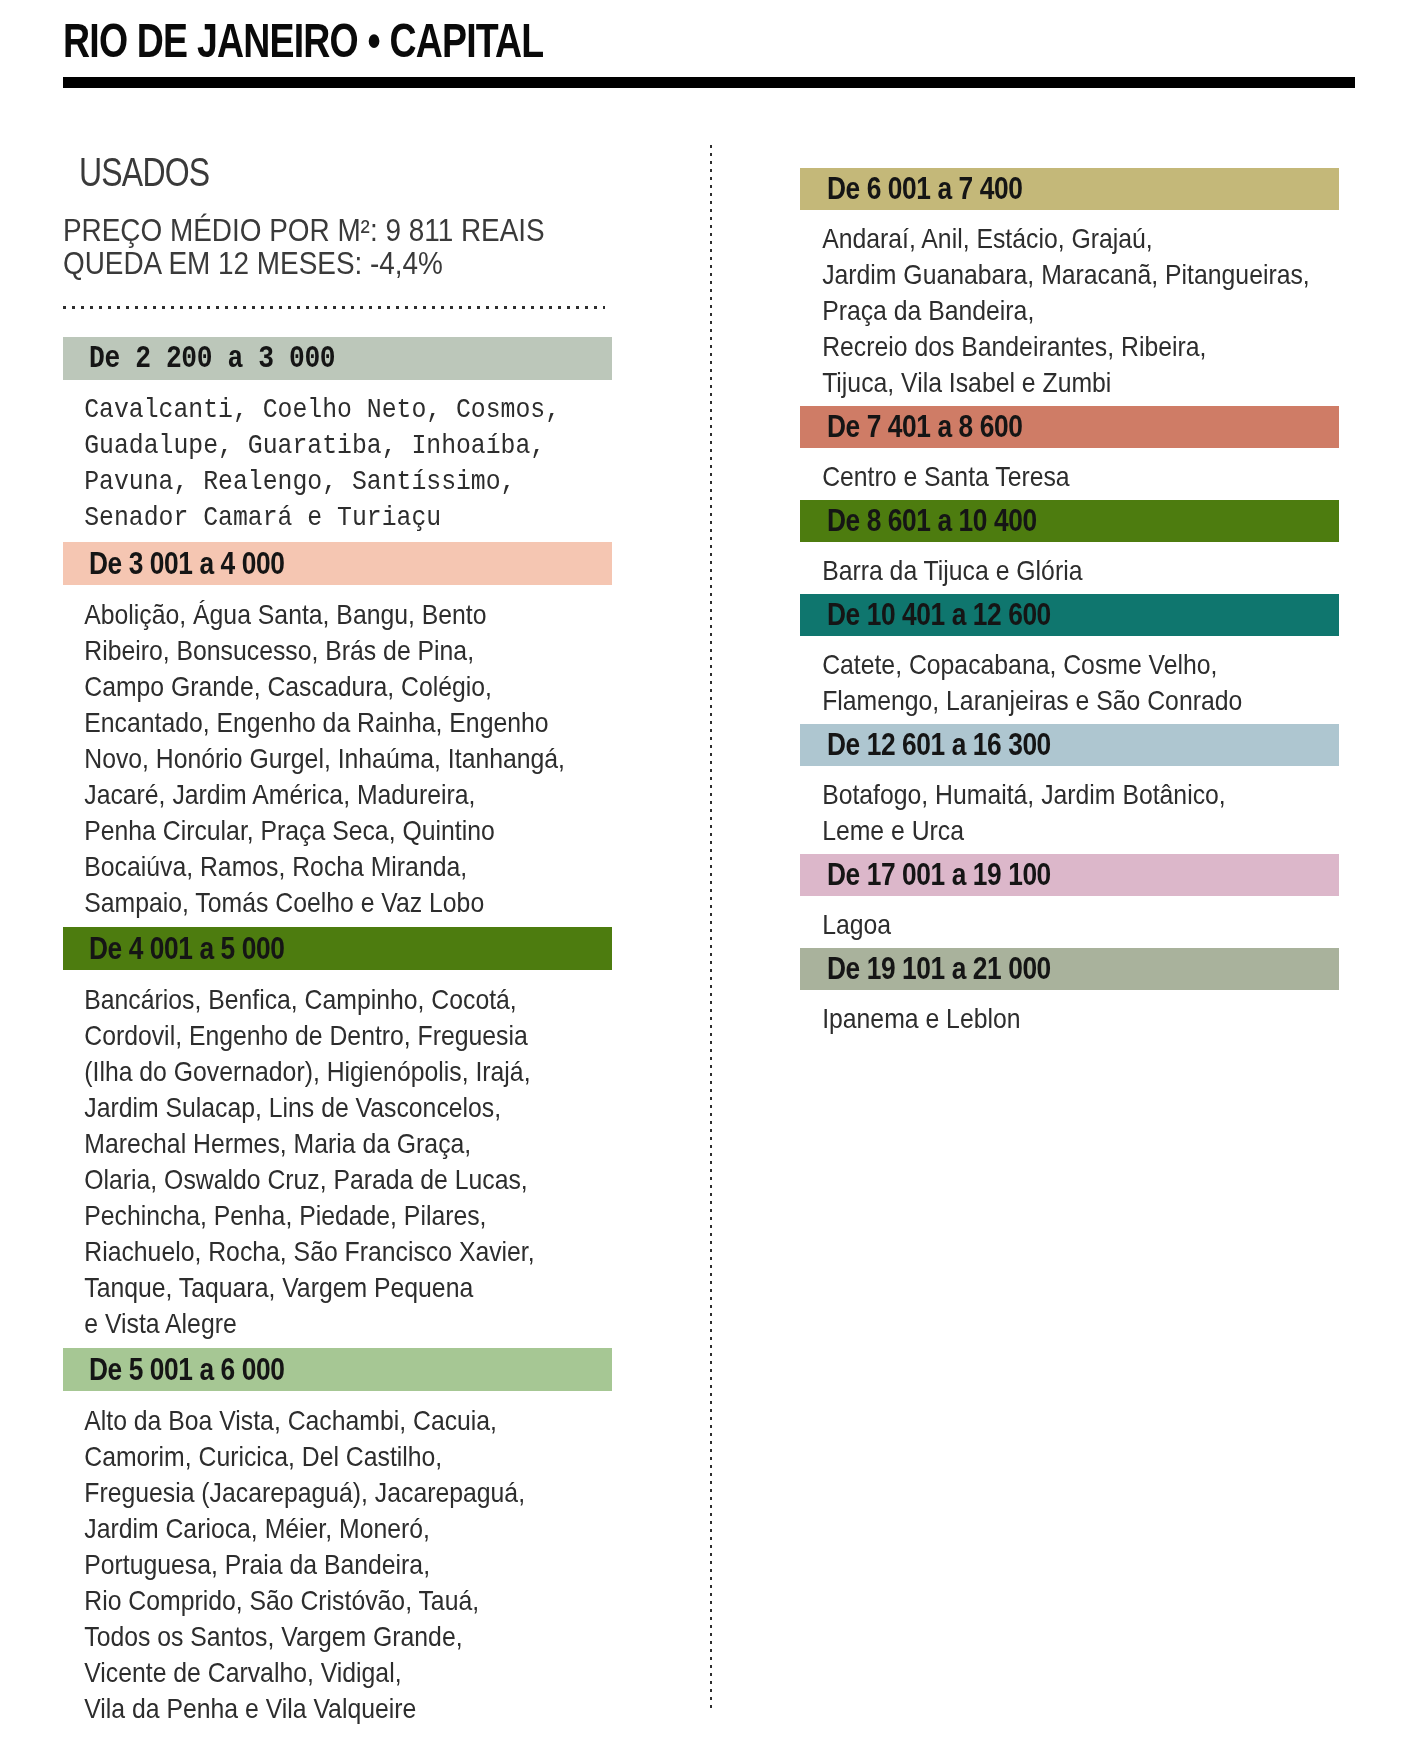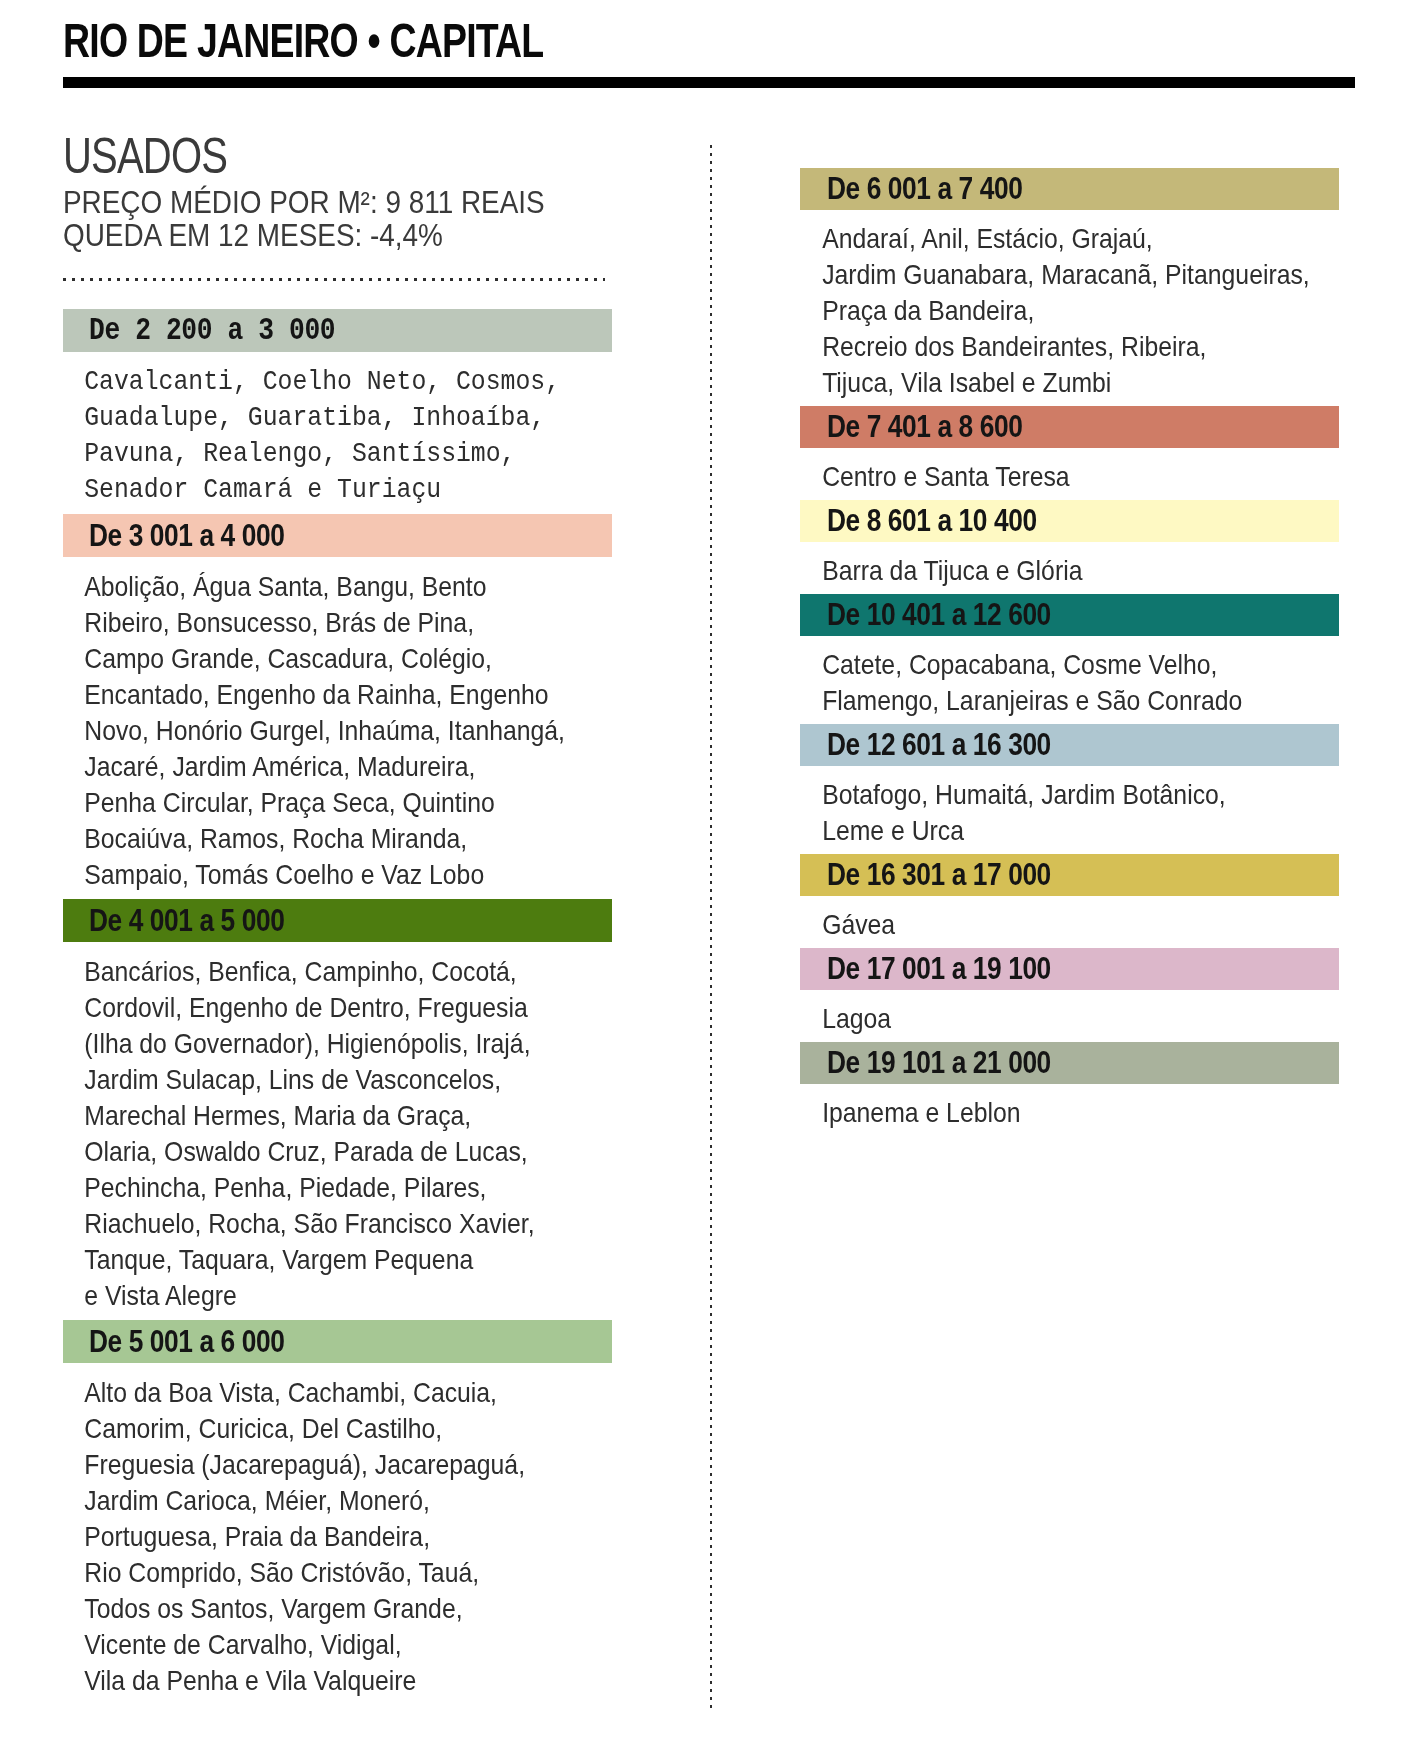--- a/index.html
+++ b/index.html
@@ -14,21 +14,21 @@
   .masthead-rule{position:absolute;left:63px;top:77px;width:1292px;height:11px;background:#000;}
   
   .v-divider{
     position:absolute;left:710px;top:145px;width:2px;height:1568px;
     background-image:repeating-linear-gradient(to bottom,#2e2e2e 0 3px,transparent 3px 8px);
   }
   
   .left-col{position:absolute;left:63px;top:130px;width:549px;}
   .right-col{position:absolute;left:800px;top:145px;width:539px;margin-top:23px;}
   
-  .usados{margin:0;font-size:50px;line-height:52px;font-weight:normal;color:#3a3a3a;}
+  .usados{margin:16px;font-size:40px;line-height:52px;font-weight:normal;color:#3a3a3a;}
   .condU{display:inline-block;transform:scaleX(0.80);transform-origin:0 0;letter-spacing:-1px;}
   .intro-sub{margin:0;font-size:31px;line-height:33px;color:#3a3a3a;white-space:nowrap;}
   .intro-sub:first-of-type{margin-top:4px;}
   .condS{display:inline-block;transform:scaleX(0.90);transform-origin:0 0;}
   .dotted-rule{
     margin-top:26px;width:542px;height:3px;
     background-image:repeating-linear-gradient(to right,#2e2e2e 0 3px,transparent 3px 9px);
   }
   
   .range-header{height:43px;line-height:43px;padding-left:26px;font-size:31px;font-weight:bold;color:#151515;white-space:nowrap;}
@@ -131,21 +131,21 @@
   </div>
 
   <div class="range-section">
     <div class="range-header" style="background-color: rgb(207, 124, 102);">
       <span class="condB">De 7 401 a 8 600</span>
     </div>
     <p class="range-list">Centro e Santa Teresa</p>
   </div>
 
   <div class="range-section">
-    <div class="range-header" style="background-color: #fef9c3;">
+    <div class="range-header" style="background-color: #4d7c0f;">
       <span class="condB">De 8 601 a 10 400</span>
     </div>
     <p class="range-list">Barra da Tijuca e Glória</p>
   </div>
 
   <div class="range-section">
     <div class="range-header" style="background-color: #0f766e;">
       <span class="condB">De 10 401 a 12 600</span>
     </div>
     <p class="range-list">Catete, Copacabana, Cosme Velho,
@@ -153,26 +153,20 @@
   </div>
 
   <div class="range-section">
     <div class="range-header" style="background-color: rgb(174, 198, 208);">
       <span class="condB">De 12 601 a 16 300</span>
     </div>
     <p class="range-list">Botafogo, Humaitá, Jardim Botânico,
 Leme e Urca</p>
   </div>
 
-  <div class="range-section">
-    <div class="range-header" style="background-color: rgb(213, 191, 85);">
-      <span class="condB">De 16 301 a 17 000</span>
-    </div>
-    <p class="range-list">Gávea</p>
-  </div>
 
   <div class="range-section">
     <div class="range-header" style="background-color: rgb(220, 183, 202);">
       <span class="condB">De 17 001 a 19 100</span>
     </div>
     <p class="range-list">Lagoa</p>
   </div>
 
   <div class="range-section">
     <div class="range-header" style="background-color: rgb(169, 178, 156);">

